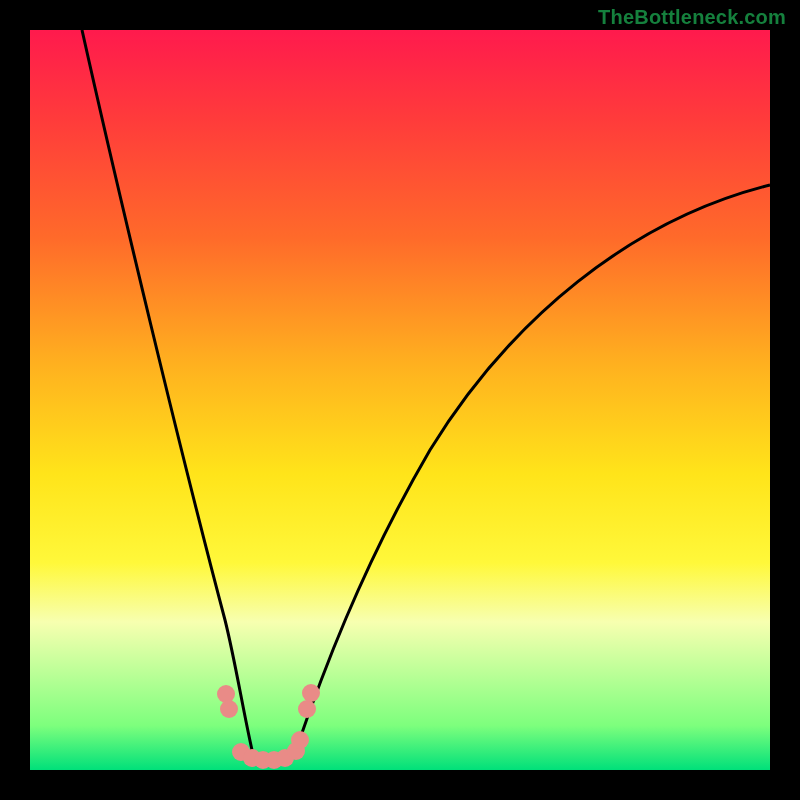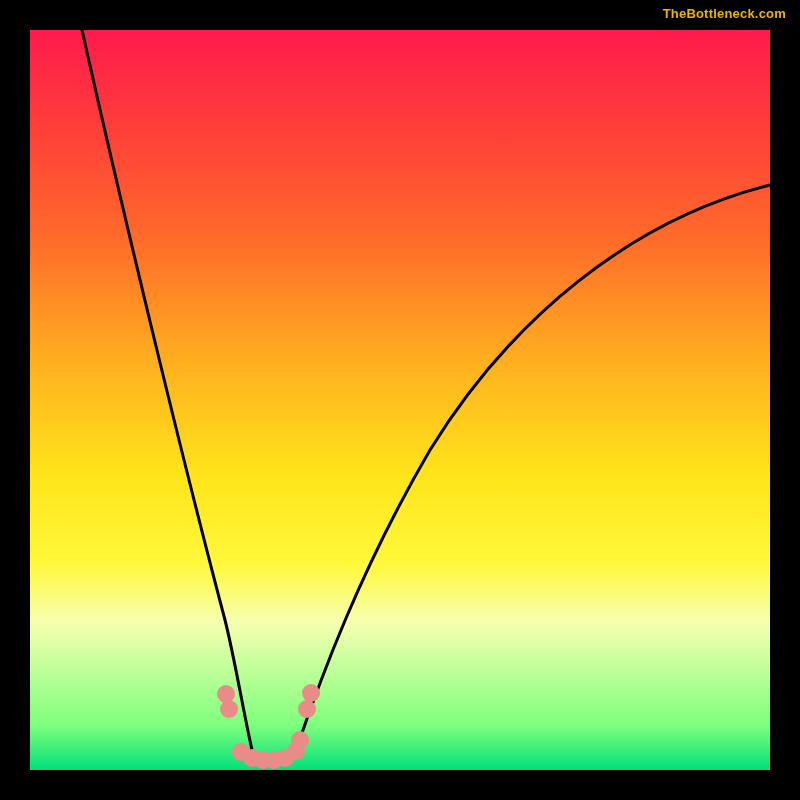--- a/index.html
+++ b/index.html
@@ -33,22 +33,22 @@
       #ffe41a 60%,
       #fff83a 72%,
       #f7ffb0 80%,
       #7dff7d 94%,
       #00e07a 100%);
   }
   .watermark {
     position: absolute;
     top: 6px;
     right: 14px;
-    color: #eab308;
-    font-size: 13px;
+    color: #15803d;
+    font-size: 20px;
     font-weight: 600;
     letter-spacing: 0.2px;
     user-select: none;
   }
   svg.curve {
     position: absolute;
     left: 0;
     top: 0;
     width: 740px;
     height: 740px;

